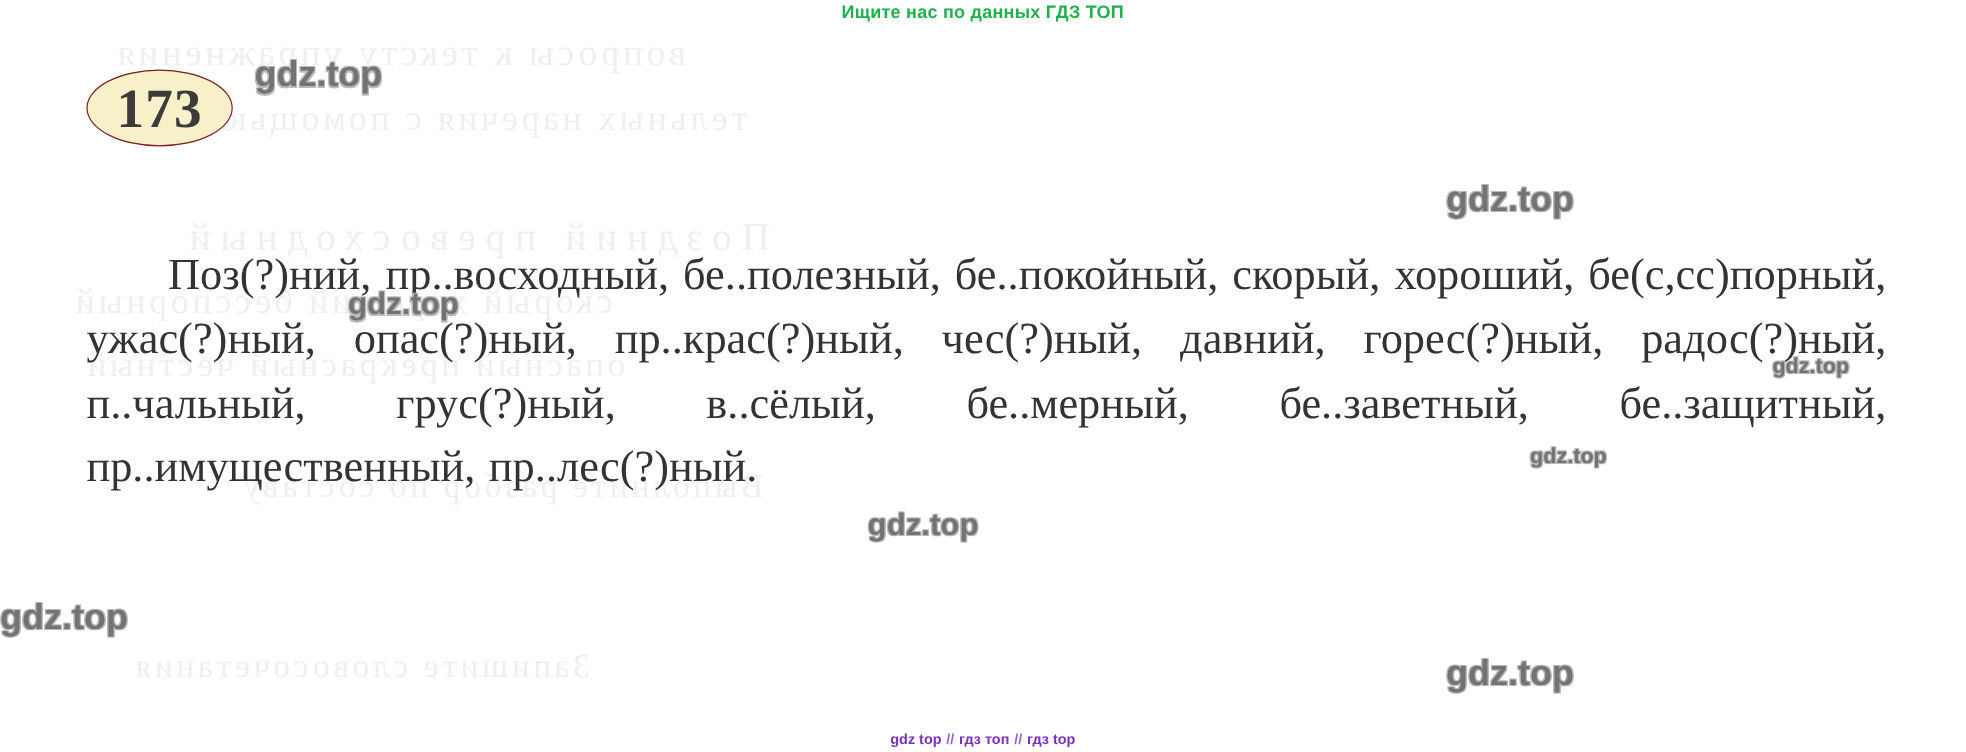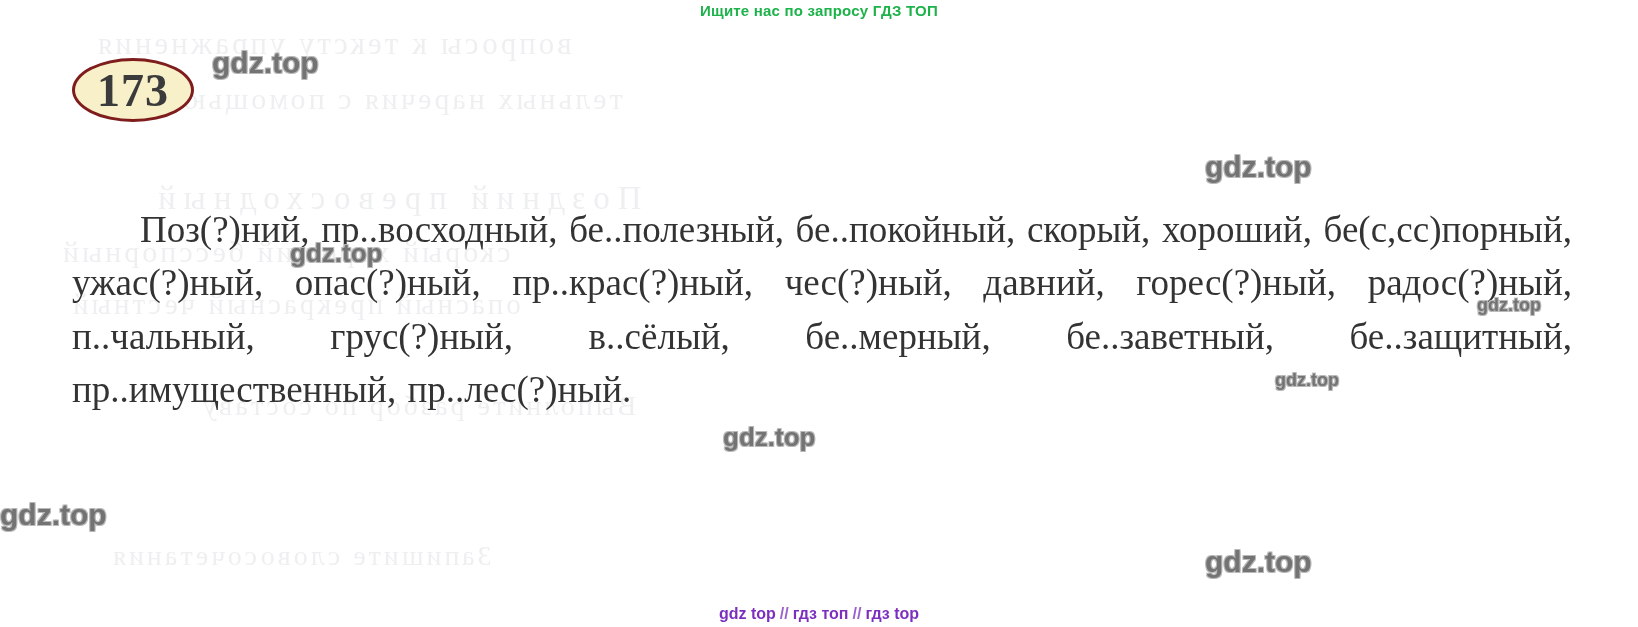--- a/index.html
+++ b/index.html
@@ -29,21 +29,21 @@
     letter-spacing: 0.2px;
   }
 
   
   .bottom-banner {
     position: absolute;
     bottom: 4px;
     left: 0;
     width: 100%;
     text-align: center;
-    font-size: 16px;
+    font-size: 12px;
     font-weight: bold;
     color: #7c2fbe;
   }
   .bottom-banner .sep {
     color: #9a63cc;
     font-weight: bold;
     padding: 0 4px;
   }
 
   
@@ -77,21 +77,21 @@
 
   
   .ex-number {
     position: absolute;
     left: 72px;
     top: 38px;
     width: 122px;
     height: 64px;
     border-radius: 50%;
     background: #f7f0c8;
-    border: 3px solid #7f1d1d;
+    border: 1px solid #7f1d1d;
     box-sizing: border-box;
     display: flex;
     align-items: center;
     justify-content: center;
     font-family: "Liberation Serif", serif;
     font-size: 46px;
     font-weight: bold;
     color: #3b3b3b;
     letter-spacing: 1px;
   }
@@ -160,21 +160,21 @@
   .wm-c { left: 290px; top: 218px; font-size: 26px; }
   .wm-d { left: 1477px; top: 275px; font-size: 18px; }
   .wm-e { left: 1275px; top: 350px; font-size: 18px; }
   .wm-f { left: 723px; top: 402px; font-size: 26px; }
   .wm-g { left: 0px;   top: 478px; font-size: 30px; }
   .wm-h { left: 1205px; top: 525px; font-size: 30px; }
 </style>
 </head>
 <body>
 
-<div class="top-banner">Ищите нас по запросу ГДЗ ТОП</div>
+<div class="top-banner">Ищите нас по данных ГДЗ ТОП</div>
 
 <div class="page">
 
   <div class="ghost g1">вопросы к тексту упражнения</div>
   <div class="ghost g2">тельных наречия с помощью</div>
   <div class="ghost g3">Поздний превосходный</div>
   <div class="ghost g4">скорый хороший бесспорный</div>
   <div class="ghost g5">опасный прекрасный честный</div>
   <div class="ghost g6">Выполните разбор по составу</div>
   <div class="ghost g7">Запишите словосочетания</div>

